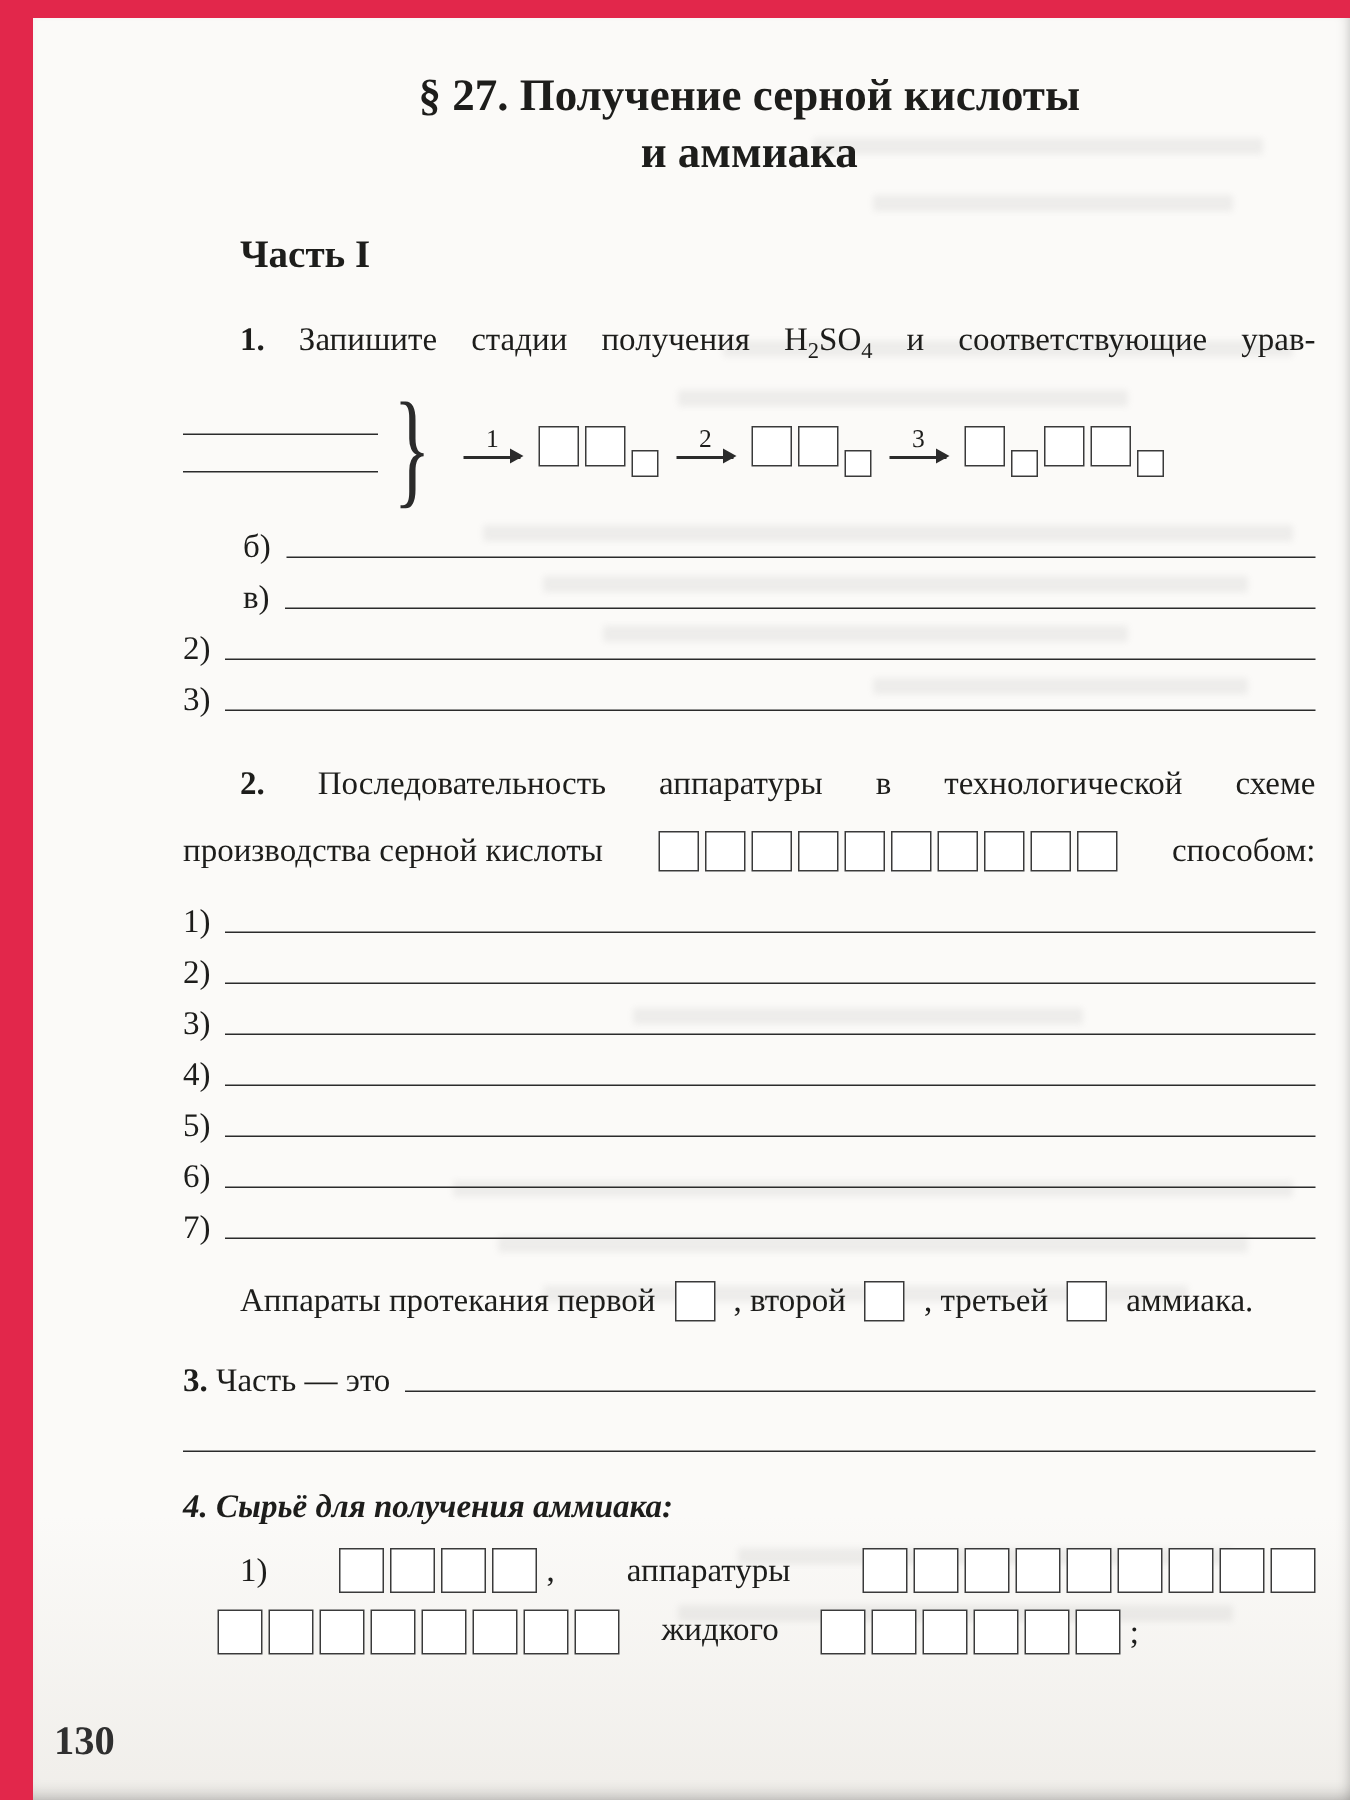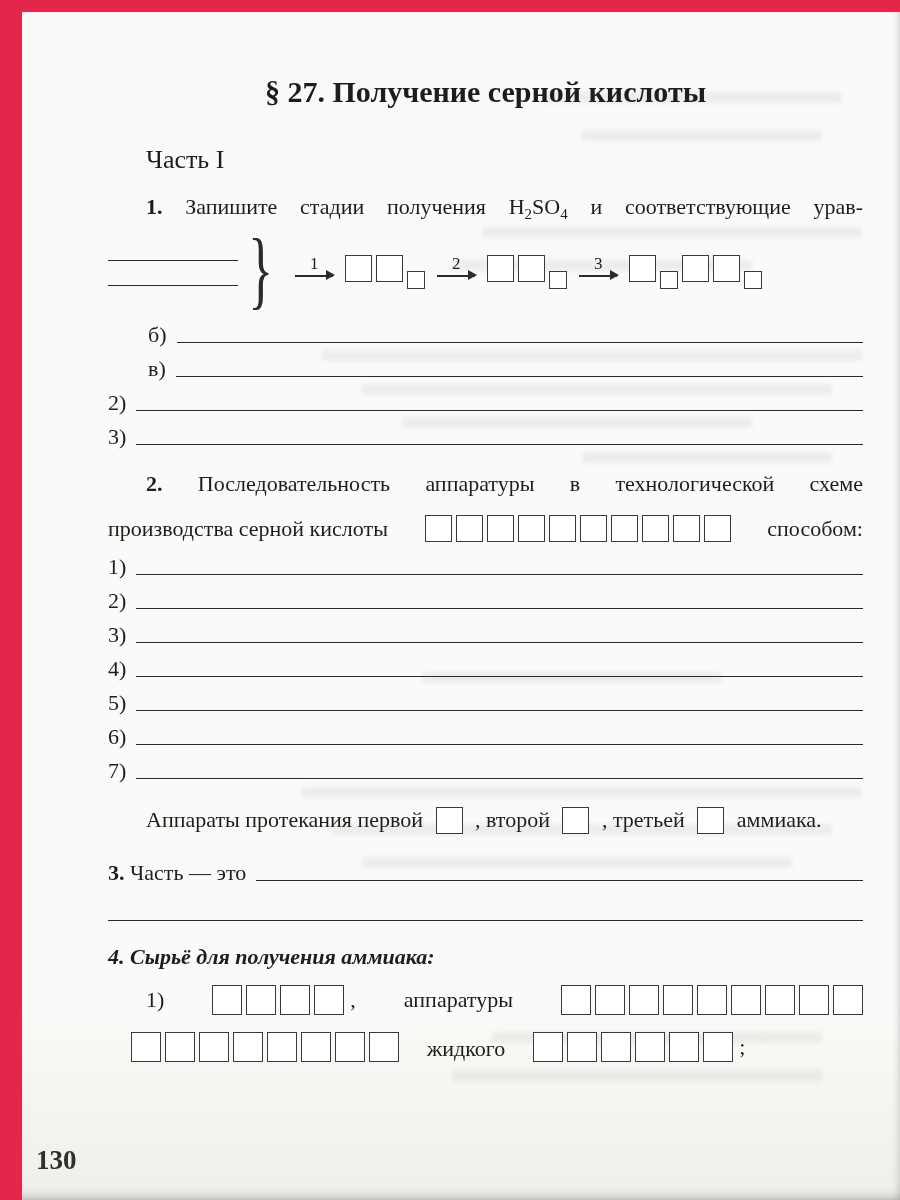--- a/index.html
+++ b/index.html
@@ -10,26 +10,26 @@
     color:#1d1d1b;
   }
   .strip-top{position:absolute;left:0;top:0;width:900px;height:12px;background:#e2274b;z-index:3;}
   .strip-left{position:absolute;left:0;top:0;width:22px;height:1200px;background:#e2274b;z-index:3;}
   .paper{
     position:absolute;left:22px;top:12px;width:878px;height:1188px;
     background:linear-gradient(180deg,#fbfaf8 0%,#fbfaf8 84%,#f0eeea 100%);
     box-shadow:inset -7px 0 9px -7px rgba(0,0,0,.22), inset 0 -10px 12px -9px rgba(0,0,0,.30);
   }
   .ghost{position:absolute;height:11px;background:#8d8d8d;opacity:.12;filter:blur(2px);border-radius:2px;z-index:0;}
-  .content{position:absolute;left:86px;top:33px;width:755px;z-index:2;margin-top:28px;}
+  .content{position:absolute;left:100px;top:33px;width:755px;z-index:2;}
 
   .title{text-align:center;font-weight:bold;font-size:30px;line-height:38px;}
-  .part-heading{font-weight:normal;font-size:26px;margin:34px 0 0 38px;}
-
-  .pline{font-size:22px;line-height:28px;margin:0;}
+  .part-heading{font-weight:bold;font-size:26px;margin:34px 0 0 38px;}
+
+  .pline{font-size:22px;line-height:46px;margin:0;}
   .just{text-align:justify;text-align-last:justify;}
   .indent{padding-left:38px;}
   .tnum{font-weight:bold;}
   sub{font-size:15px;}
 
   .diagram{display:flex;align-items:center;margin-top:12px;height:64px;}
   .blanks{display:flex;flex-direction:column;justify-content:center;width:130px;gap:22px;}
   .blank-line{border-bottom:1.6px solid #2b2b2b;height:2px;}
   .brace{font-size:86px;font-weight:400;line-height:60px;transform:scaleX(.6);color:#2b2b2b;margin:0 2px 6px 2px;}
   .arrow{display:flex;flex-direction:column;align-items:center;margin:0 12px;}
@@ -45,33 +45,33 @@
   .boxgroup .cbox:last-child{margin-right:0;}
   .lg .cbox{width:30px;height:30px;}
 
   .ans-row{display:flex;align-items:flex-end;height:34px;margin-top:0;font-size:22px;}
   .ans-row .lbl{white-space:nowrap;margin-right:10px;line-height:26px;}
   .ans-row .fill{flex:1;border-bottom:1.6px solid #2b2b2b;margin-bottom:5px;}
   .ind40{margin-left:40px;}
   .answers{margin-top:10px;}
   .items{margin-top:4px;}
 
-  .t2line2{display:flex;justify-content:space-between;align-items:flex-end;height:44px;font-size:22px;}
+  .t2line2{display:flex;justify-content:space-between;align-items:center;height:44px;font-size:22px;}
 
   .apparatus{font-size:22px;margin:16px 0 0 38px;line-height:40px;}
   .apparatus .boxgroup{vertical-align:middle;position:relative;top:-2px;margin:0 7px;}
 
   .t3row{margin-top:12px;}
   .blankrow{display:flex;height:30px;margin-top:10px;}
   .blankrow .fill{flex:1;border-bottom:1.6px solid #2b2b2b;margin-bottom:5px;}
 
   .t4head{font-weight:bold;font-size:22px;margin-top:18px;font-style:italic;}
   .t4row1{display:flex;justify-content:space-between;align-items:center;margin-top:12px;font-size:22px;height:36px;}
   .t4row1 .lbl{margin-left:38px;}
-  .t4row2{display:flex;align-items:flex-end;margin-top:8px;font-size:22px;height:36px;padding-left:23px;}
+  .t4row2{display:flex;align-items:flex-start;margin-top:8px;font-size:22px;height:36px;padding-left:23px;}
   .t4row2 > *{margin-right:28px;}
   .pair{display:inline-flex;align-items:center;}
   .pair .word{margin-left:6px;}
 
   .page-num{position:absolute;left:14px;bottom:24px;font-weight:bold;font-size:27px;color:#2f2f2f;z-index:4;}
 </style>
 </head>
 <body>
 
 <div>
@@ -92,20 +92,21 @@
     <div class="ghost" style="left:280px;top:775px;width:560px;"></div>
     <div class="ghost" style="left:310px;top:812px;width:500px;"></div>
     <div class="ghost" style="left:340px;top:845px;width:430px;"></div>
     <div class="ghost" style="left:470px;top:1020px;width:330px;"></div>
     <div class="ghost" style="left:430px;top:1058px;width:370px;"></div>
 
     <div class="content">
 
       <div class="title">
         <div>§ 27. Получение серной кислоты</div>
+        <div>и аммиака</div>
       </div>
 
       <div class="part-heading">Часть I</div>
 
       <p class="pline just indent" style="margin-top:18px;">
         <span class="tnum">1.</span>
         <span>Запишите стадии получения</span>
         <span><span>H</span><sub>2</sub><span>SO</span><sub>4</sub></span>
         <span>и соответствующие урав-</span>
       </p>

